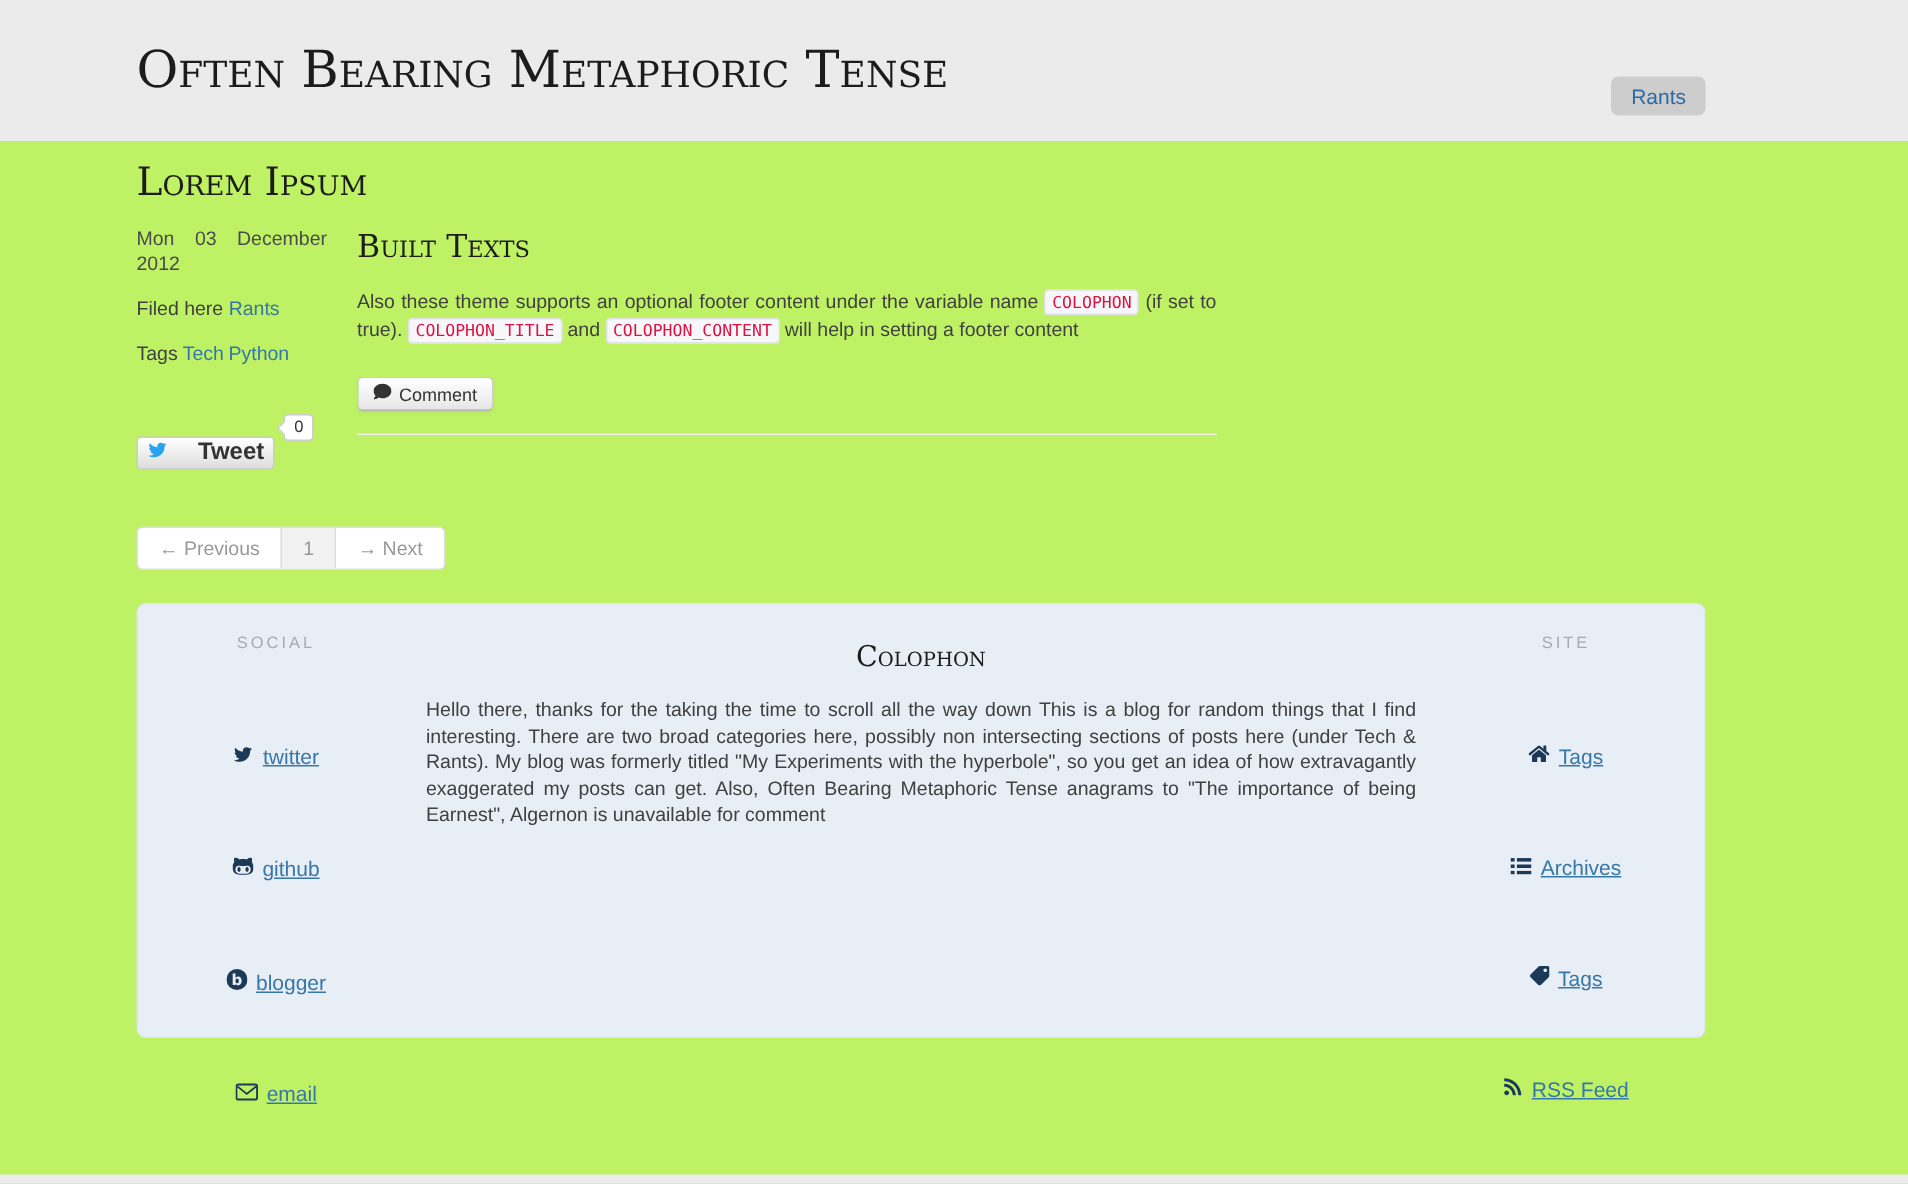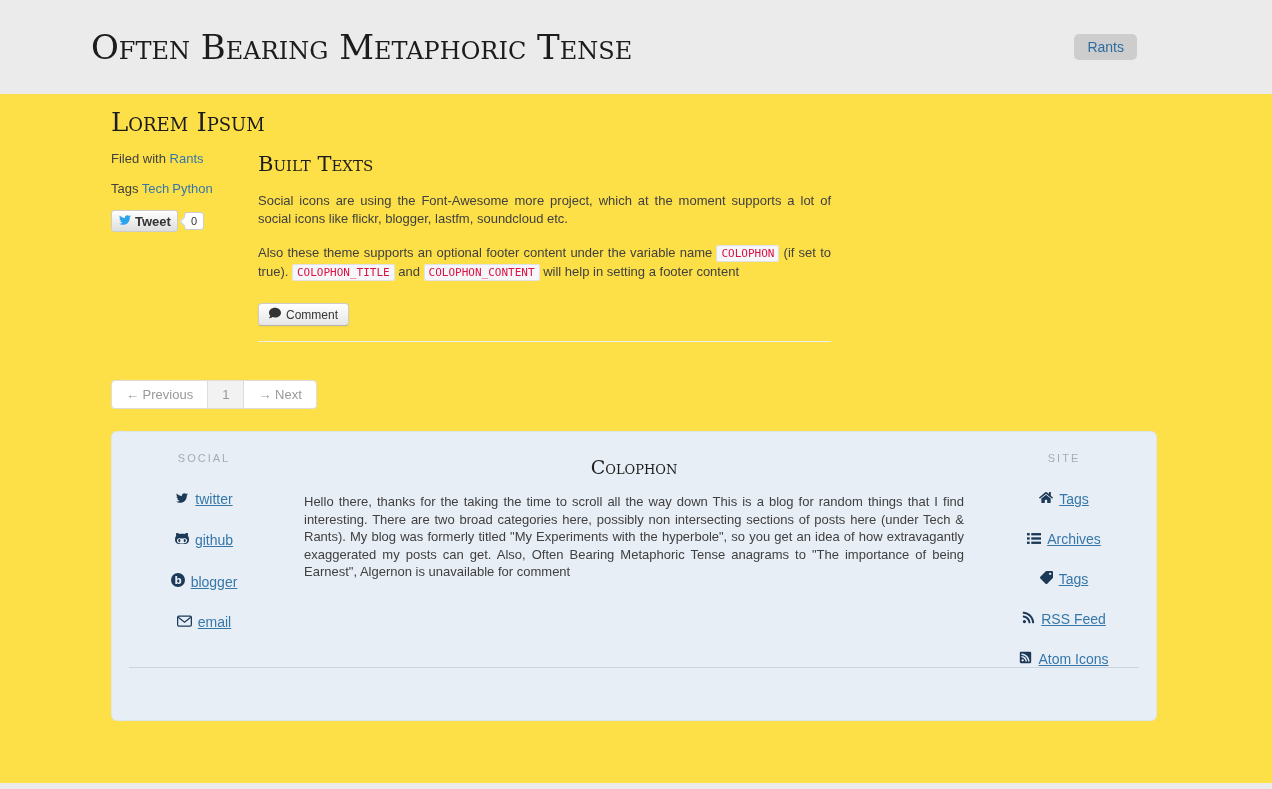--- a/index.html
+++ b/index.html
@@ -9,55 +9,55 @@
     --gray-bg:#ebebeb;
     --well:#e8eef6;
   }
   html,body{margin:0;padding:0;}
   body{
     width:1272px;height:789px;overflow:hidden;
     background:var(--gray-bg);
     font-family:"Liberation Sans",sans-serif;
     font-size:13px;color:var(--text);
   }
-  a{color:var(--link);text-decoration:none;cursor:pointer;}
+  a{color:var(--link);text-decoration:none;cursor:pointer;margin-top:34px;}
   .serif-caps{
     font-family:"DejaVu Serif","Liberation Serif",serif;
     font-variant:small-caps;
     font-weight:500;
     color:#1c1c1c;
   }
   
   .site-header{height:94px;background:var(--gray-bg);}
   .header-inner{
     width:1046px;margin:0 0 0 91px;height:100%;
     display:flex;align-items:center;justify-content:space-between;
   }
   .site-title{font-size:34px;margin:0;line-height:1;}
   .nav-btn{
     background:#cdcdcd;border-radius:5px;
     padding:5px 13px;font-size:14px;color:#2d6ca2;
     display:inline-block;
   }
   
-  .main-white{background:#fde047;height:689px;overflow:hidden;padding-left:20px;}
+  .main-white{background:#bef264;height:689px;overflow:hidden;}
   .container{width:1046px;margin:0 0 0 91px;padding-top:14px;}
   .article-title{font-size:26px;margin:0;line-height:28px;}
   .row{display:flex;margin-top:14px;}
   aside{width:127px;flex:none;}
   aside p{margin:0 0 13px;line-height:17px;}
   .date{text-align:justify;color:#4a4a4a;}
   .tag-link{margin-right:3px;}
   .tweet-widget{display:flex;align-items:center;margin-top:5px;}
   .tweet-btn{
-    display:inline-flex;align-items:center;gap:3px;
+    display:inline-flex;align-items:center;gap:20px;
     height:20px;padding:0 6px;
     border:1px solid #ccc;border-radius:3px;
     background:linear-gradient(#ffffff,#dedede);
-    font-size:13px;font-weight:bold;color:#333;
+    font-size:16px;font-weight:bold;color:#333;
   }
   .tweet-count{
     position:relative;margin-left:6px;
     border:1px solid #ccc;border-radius:3px;background:#fff;
     font-size:11px;color:#333;padding:2px 6px;line-height:12px;
   }
   .tweet-count::before{
     content:'';position:absolute;left:-4px;top:5px;width:6px;height:6px;
     background:#fff;border-left:1px solid #ccc;border-bottom:1px solid #ccc;
     transform:rotate(45deg);
@@ -120,39 +120,39 @@
   </div>
 </header>
 
 <div class="main-white">
   <div class="container">
 
     <h2 class="article-title serif-caps">Lorem Ipsum</h2>
 
     <div class="row">
       <aside>
-        <p><span>Filed with </span><a>Rants</a></p>
+        <p class="date">Mon 03 December 2012</p>
+        <p><span>Filed here </span><a>Rants</a></p>
         <p><span>Tags </span><a class="tag-link">Tech</a><a>Python</a></p>
         <div class="tweet-widget">
           <a class="tweet-btn">
             <span>
               <svg width="14" height="12" viewBox="0 0 512 512" fill="#2aa3ef">
                   <path d="M459.37 151.716c.325 4.548.325 9.097.325 13.645 0 138.72-105.583 298.558-298.558 298.558-59.452 0-114.68-17.219-161.137-47.106 8.447.974 16.568 1.299 25.34 1.299 49.055 0 94.213-16.568 130.274-44.832-46.132-.975-84.792-31.188-98.112-72.772 6.498.974 12.995 1.624 19.818 1.624 9.421 0 18.843-1.3 27.614-3.573-48.081-9.747-84.143-51.98-84.143-102.985v-1.299c13.969 7.797 30.214 12.67 47.431 13.319-28.264-18.843-46.781-51.005-46.781-87.391 0-19.492 5.197-37.36 14.294-52.954 51.655 63.675 129.3 105.258 216.365 109.807-1.624-7.797-2.599-15.918-2.599-24.04 0-57.828 46.782-104.934 104.934-104.934 30.213 0 57.502 12.67 76.67 33.137 23.715-4.548 46.456-13.32 66.599-25.34-7.798 24.366-24.366 44.833-46.132 57.827 21.117-2.273 41.584-8.122 60.426-16.243-14.292 20.791-32.161 39.308-52.628 54.253z"></path>
                 </svg>
             </span>
             <span>Tweet</span>
           </a>
           <span class="tweet-count">0</span>
         </div>
       </aside>
 
       <article>
         <h3 class="serif-caps">Built Texts</h3>
 
-        <p>Social icons are using the Font-Awesome more project, which at the moment supports a lot of social icons like flickr, blogger, lastfm, soundcloud etc.</p>
         <p><span>Also these theme supports an optional footer content under the variable name </span><code>COLOPHON</code><span> (if set to true). </span><code>COLOPHON_TITLE</code><span> and </span><code>COLOPHON_CONTENT</code><span> will help in setting a footer content</span></p>
 
         <a class="comment-btn">
           <span>
             <svg width="12" height="12" viewBox="0 0 512 512" fill="#333">
                 <path d="M256 32C114.6 32 0 125.1 0 240c0 49.6 21.4 95 57 130.7C44.5 421.1 2.7 466 2.2 466.5c-2.2 2.3-2.8 5.7-1.5 8.7S4.8 480 8 480c66.3 0 116-31.8 140.6-51.4 32.7 12.3 69 19.4 107.4 19.4 141.4 0 256-93.1 256-208S397.4 32 256 32z"></path>
               </svg>
           </span>
           <span>Comment</span>
         </a>

